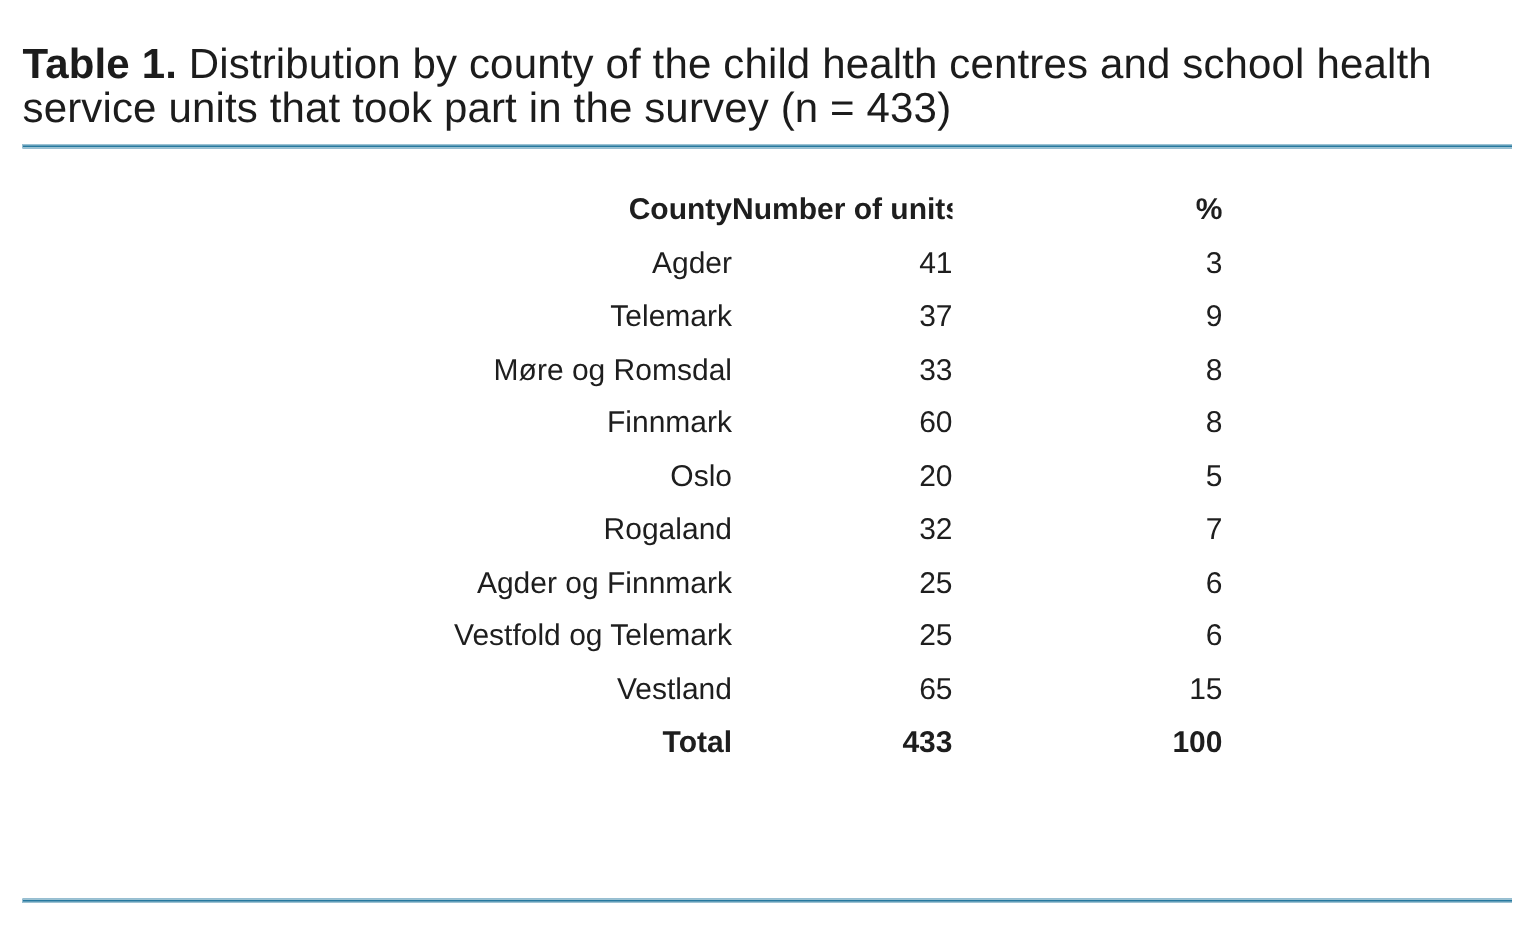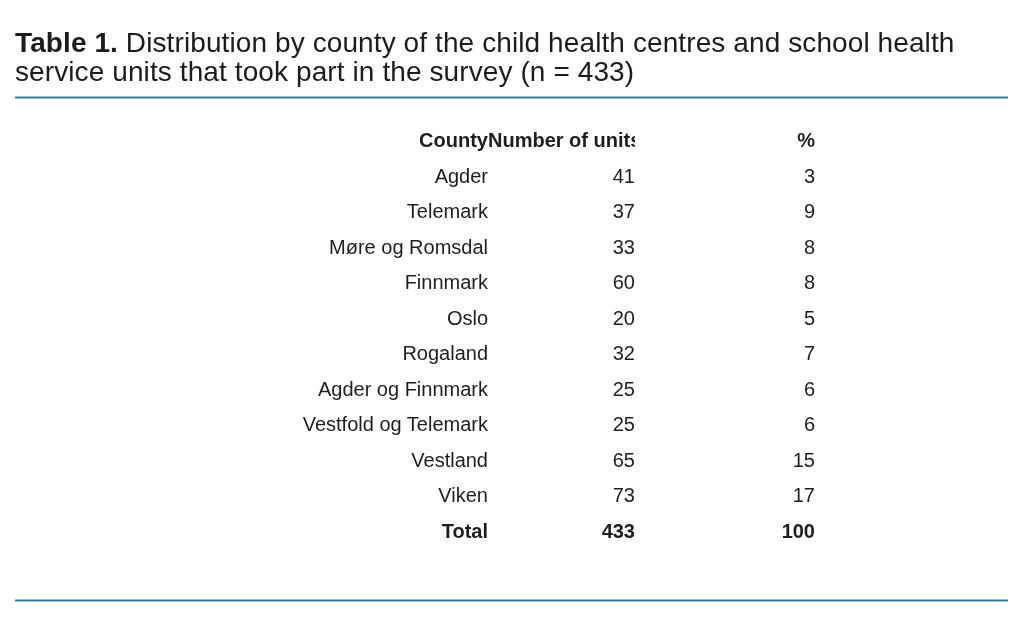--- a/index.html
+++ b/index.html
@@ -116,25 +116,20 @@
       <tr>
         <td class="col-county">Vestfold og Telemark</td>
         <td class="col-units">25</td>
         <td class="col-pct">6</td>
       </tr>
       <tr>
         <td class="col-county">Vestland</td>
         <td class="col-units">65</td>
         <td class="col-pct">15</td>
       </tr>
-      <tr>
-        <td class="col-county">Viken</td>
-        <td class="col-units">73</td>
-        <td class="col-pct">17</td>
-      </tr>
       <tr class="total-row">
         <td class="col-county">Total</td>
         <td class="col-units">433</td>
         <td class="col-pct">100</td>
       </tr>
     </tbody>
   </table>
 
   <div class="rule rule-bottom"></div>
 

